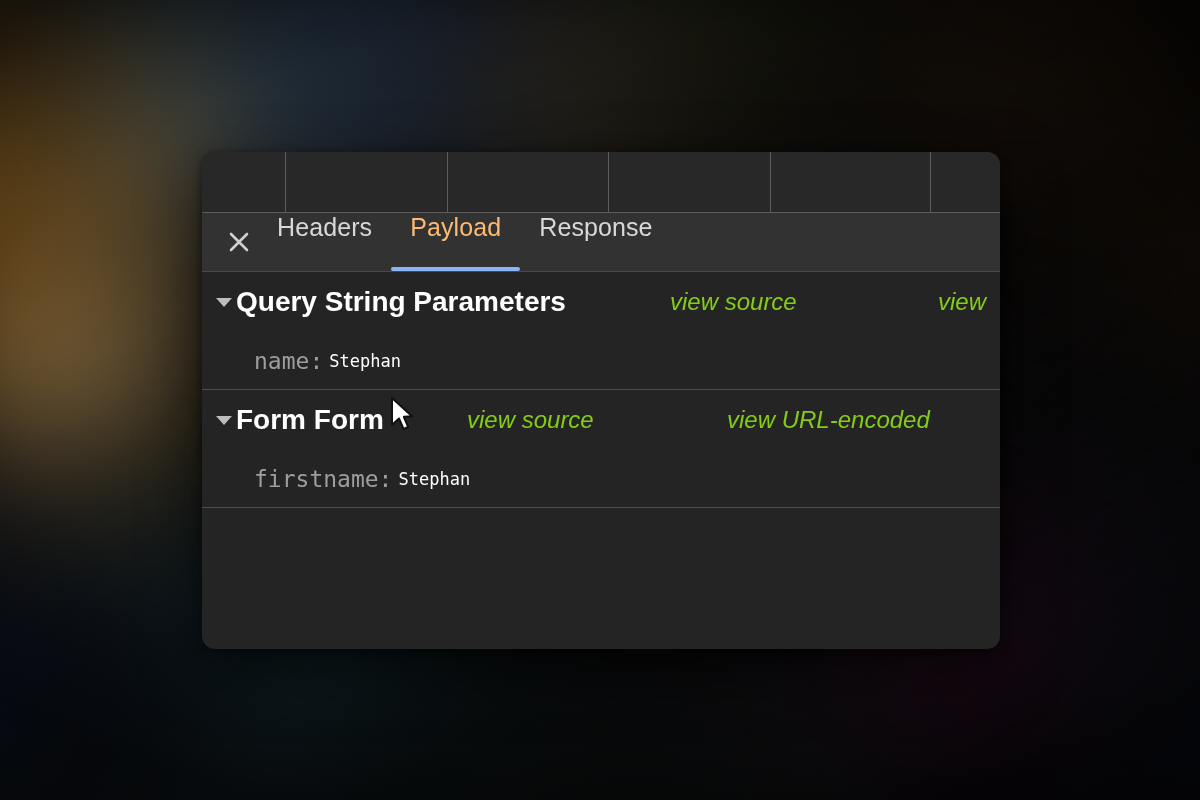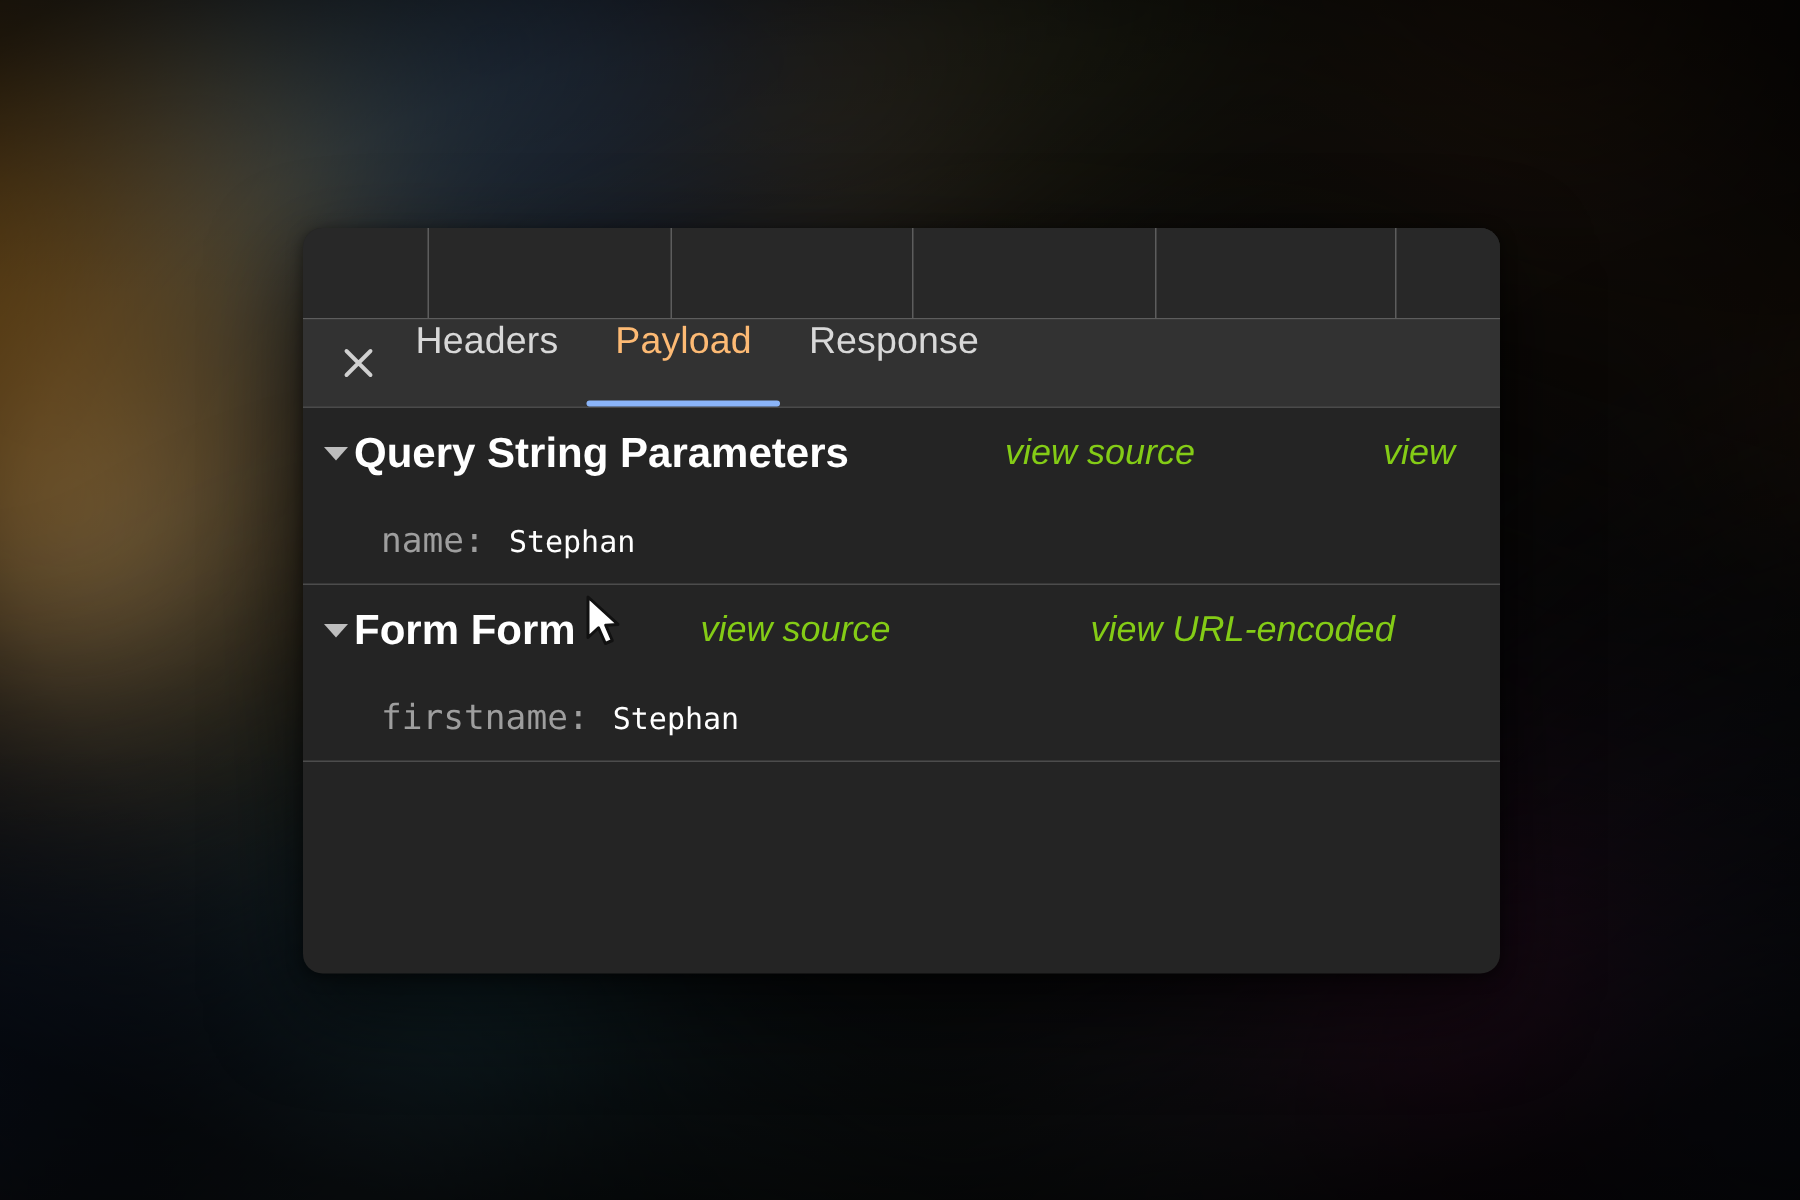--- a/index.html
+++ b/index.html
@@ -181,22 +181,22 @@
     font-family: "DejaVu Sans Mono", monospace;
   }
   .kv-key {
     color: #9e9e9e;
     font-size: 23px;
     white-space: nowrap;
     text-align: center;
   }
   .kv-value {
     color: #ffffff;
-    font-size: 20px;
-    margin-left: 16px;
+    font-size: 17px;
+    margin-left: 6px;
     white-space: nowrap;
   }
   .section-divider {
     height: 1px;
     background: #4c4c4c;
   }
   .payload-empty-area {
     background: #242424;
     height: 113px;
   }
@@ -250,21 +250,21 @@
       </div>
     </div>
 
     <div class="payload-body">
 
       <div class="section-block">
         <div class="section-header">
           <span class="disclosure-triangle"></span>
           <span class="section-title">Query String Parameters</span>
           <span class="section-link" style="left:468px">view source</span>
-          <span class="section-link" style="left:720px">view</span>
+          <span class="section-link" style="left:736px">view</span>
         </div>
         <div class="kv-row">
           <span class="kv-key">name:</span>
           <span class="kv-value">Stephan</span>
         </div>
       </div>
 
       <div class="section-divider"></div>
 
       <div class="section-block">

